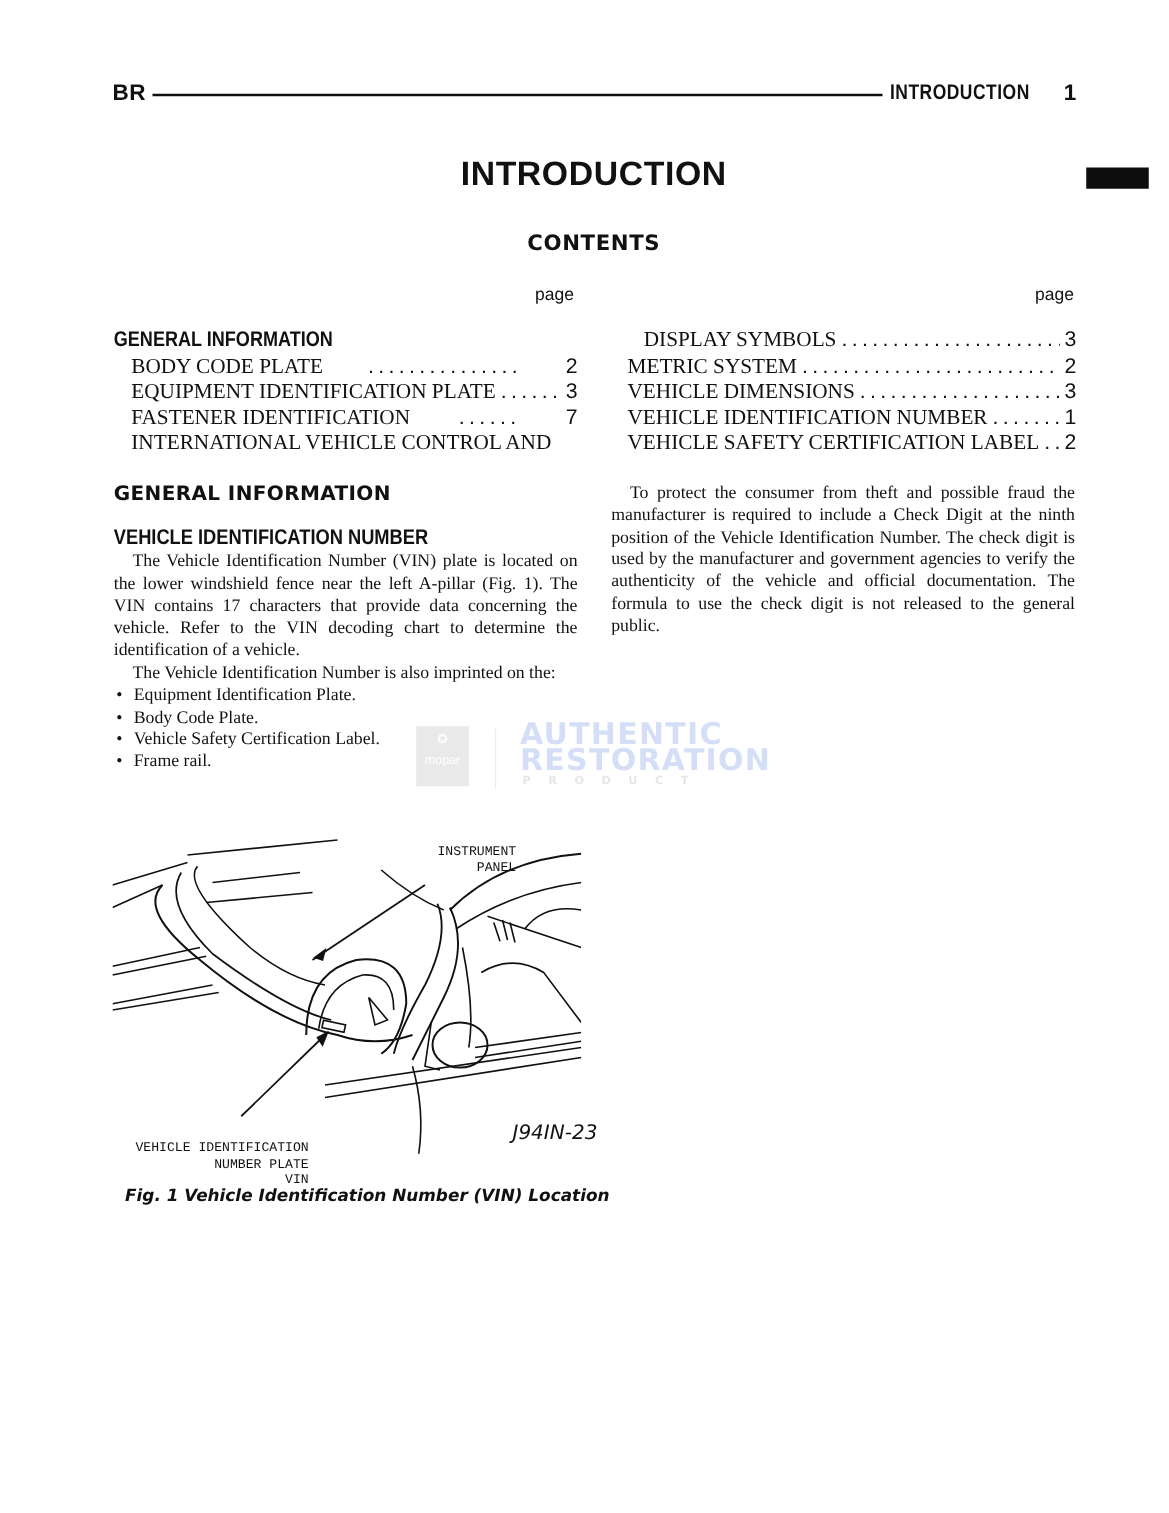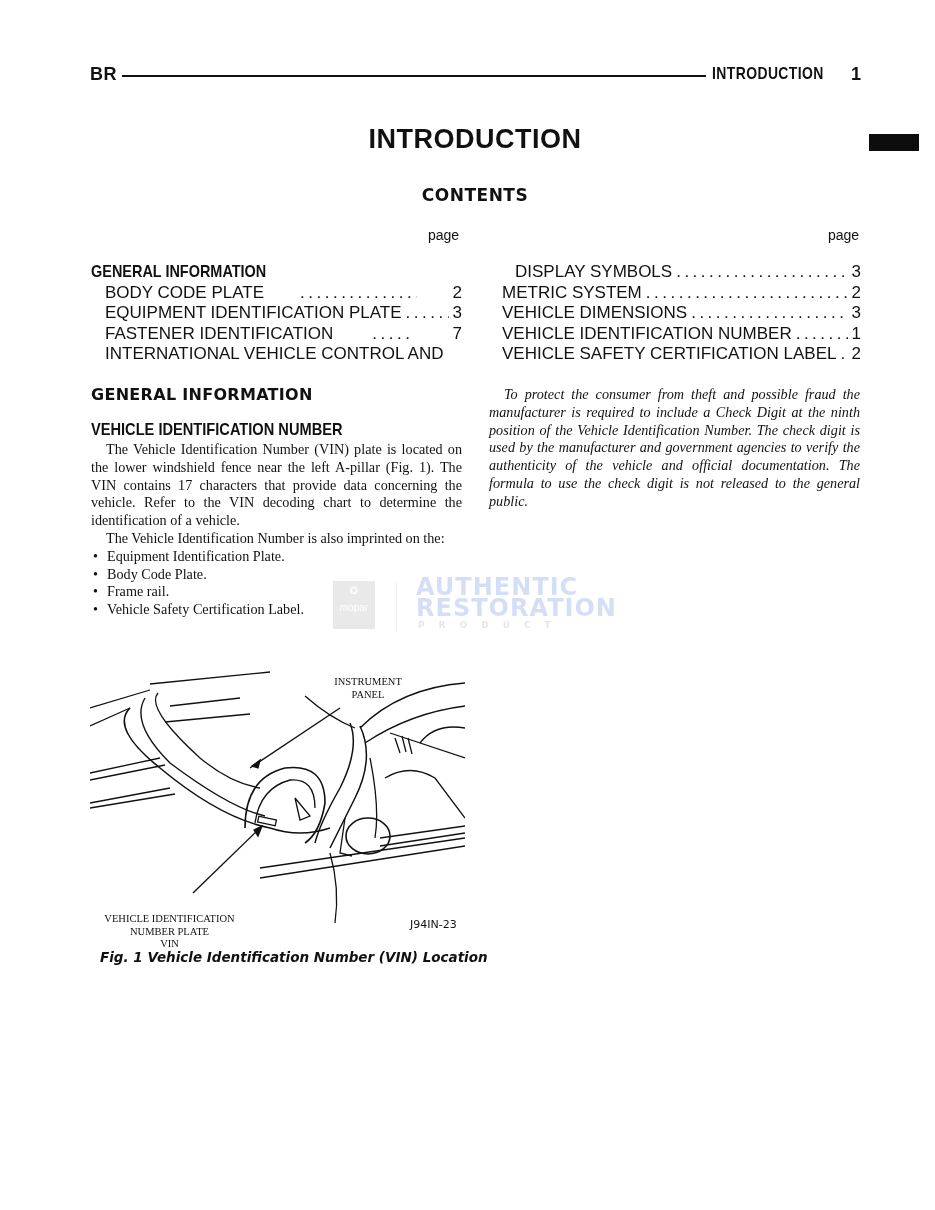--- a/index.html
+++ b/index.html
@@ -14,21 +14,21 @@
     .tab-marker { left: 869px; top: 134px; width: 50px; height: 17px; background: #0d0d0d; }
 
     .title { left: 0; width: 950px; top: 124px; text-align: center; font-family: "Liberation Sans", sans-serif; font-weight: bold; font-size: 27px; letter-spacing: 0.5px; }
     .contents { left: 0; width: 950px; top: 185px; text-align: center; font-family: "DejaVu Sans", sans-serif; font-weight: bold; font-size: 17px; letter-spacing: 0.5px; }
     .page-lbl { font-family: "Liberation Sans", sans-serif; font-size: 14px; text-align: right; }
 
     
     .toc { font-family: "Liberation Sans", sans-serif; font-size: 17px; line-height: 20.6px; }
     .toc-head { font-weight: bold; transform: scaleX(0.85); transform-origin: left top; white-space: nowrap; }
     .toc-row { display: flex; align-items: baseline; white-space: nowrap; }
-    .toc-row .lbl { transform-origin: left; }
+    .toc-row .lbl { transform-origin: left; font-family: Liberation Serif, serif; }
     .toc-row .dots { flex: 1; overflow: hidden; letter-spacing: 3.5px; margin: 0 4px; white-space: nowrap; }
     .toc-row .num { text-align: right; }
 
     
     .sec-h { font-family: "DejaVu Sans", sans-serif; font-weight: bold; font-size: 16px; letter-spacing: 0.3px; }
     .sub-h { font-family: "Liberation Sans", sans-serif; font-weight: bold; font-size: 17px; transform: scaleX(0.86); transform-origin: left top; white-space: nowrap; }
     .para { font-family: "Liberation Serif", serif; font-size: 14.2px; line-height: 17.8px; text-align: justify; }
     .para p { margin: 0; text-indent: 15px; }
     .bullets { margin: 0; padding: 0; list-style: none; }
     .bullets li { padding-left: 16px; position: relative; text-indent: 0; }
@@ -36,23 +36,23 @@
 
     
     .wm { opacity: 0.18; }
     .wm-logo { left: 333px; top: 581px; width: 42px; height: 48px; background: #888; }
     .wm-logo span { display: block; color: #fff; font-family: "Liberation Sans", sans-serif; font-size: 10px; text-align: center; }
     .wm-divider { left: 396px; top: 583px; width: 1px; height: 48px; background: #999; }
     .wm-text { left: 416px; top: 577px; font-family: "DejaVu Sans", sans-serif; font-weight: bold; font-size: 24px; line-height: 21px; color: #1d4ed8; letter-spacing: 1px; }
     .wm-sub { left: 418px; top: 620px; font-family: "DejaVu Sans", sans-serif; font-weight: bold; font-size: 9px; color: #777; letter-spacing: 14px; }
 
     
-    .fig-label { font-family: Liberation Serif, serif; font-size: 10.5px; line-height: 12.5px; text-align: center; }
+    .fig-label { font-family: Liberation Mono, monospace; font-size: 10.5px; line-height: 12.5px; text-align: right; }
     .fig-caption { left: 100px; top: 949px; font-family: "DejaVu Sans", sans-serif; font-weight: bold; font-style: italic; font-size: 13.5px; }
-    .fig-code { left: 410px; top: 918px; font-family: "DejaVu Sans", sans-serif; font-size: 11px; }
+    .fig-code { left: 410px; top: 896px; font-family: "DejaVu Sans", sans-serif; font-size: 16px; font-style: italic; }
   </style>
 </head>
 <body>
 
 <div class="abs hdr-left">BR</div>
 <div class="abs hdr-rule"></div>
 <div class="abs hdr-right">INTRODUCTION</div>
 <div class="abs hdr-page">1</div>
 <div class="abs tab-marker"></div>
 
@@ -114,26 +114,26 @@
 
 <div class="abs sec-h" style="left:91px; top:385px;">GENERAL INFORMATION</div>
 <div class="abs sub-h" style="left:91px; top:420px;">VEHICLE IDENTIFICATION NUMBER</div>
 
 <div class="abs para" style="left:91px; top:441px; width:371px;">
   <p>The Vehicle Identification Number (VIN) plate is located on the lower windshield fence near the left A-pillar (Fig. 1). The VIN contains 17 characters that provide data concerning the vehicle. Refer to the VIN decoding chart to determine the identification of a vehicle.</p>
   <p>The Vehicle Identification Number is also imprinted on the:</p>
   <ul class="bullets">
     <li>Equipment Identification Plate.</li>
     <li>Body Code Plate.</li>
+    <li>Vehicle Safety Certification Label.</li>
     <li>Frame rail.</li>
-    <li>Vehicle Safety Certification Label.</li>
   </ul>
 </div>
 
-<div class="abs para" style="left:489px; top:386px; width:371px;font-style:italic;">
+<div class="abs para" style="left:489px; top:386px; width:371px;">
   <p>To protect the consumer from theft and possible fraud the manufacturer is required to include a Check Digit at the ninth position of the Vehicle Identification Number. The check digit is used by the manufacturer and government agencies to verify the authenticity of the vehicle and official documentation. The formula to use the check digit is not released to the general public.</p>
 </div>
 
 <div class="abs wm wm-logo">
   <span style="margin-top:4px;">✪</span>
   <span style="margin-top:6px;">mopar</span>
 </div>
 <div class="abs wm wm-divider"></div>
 <div class="abs wm wm-text">
   <div>AUTHENTIC</div>

